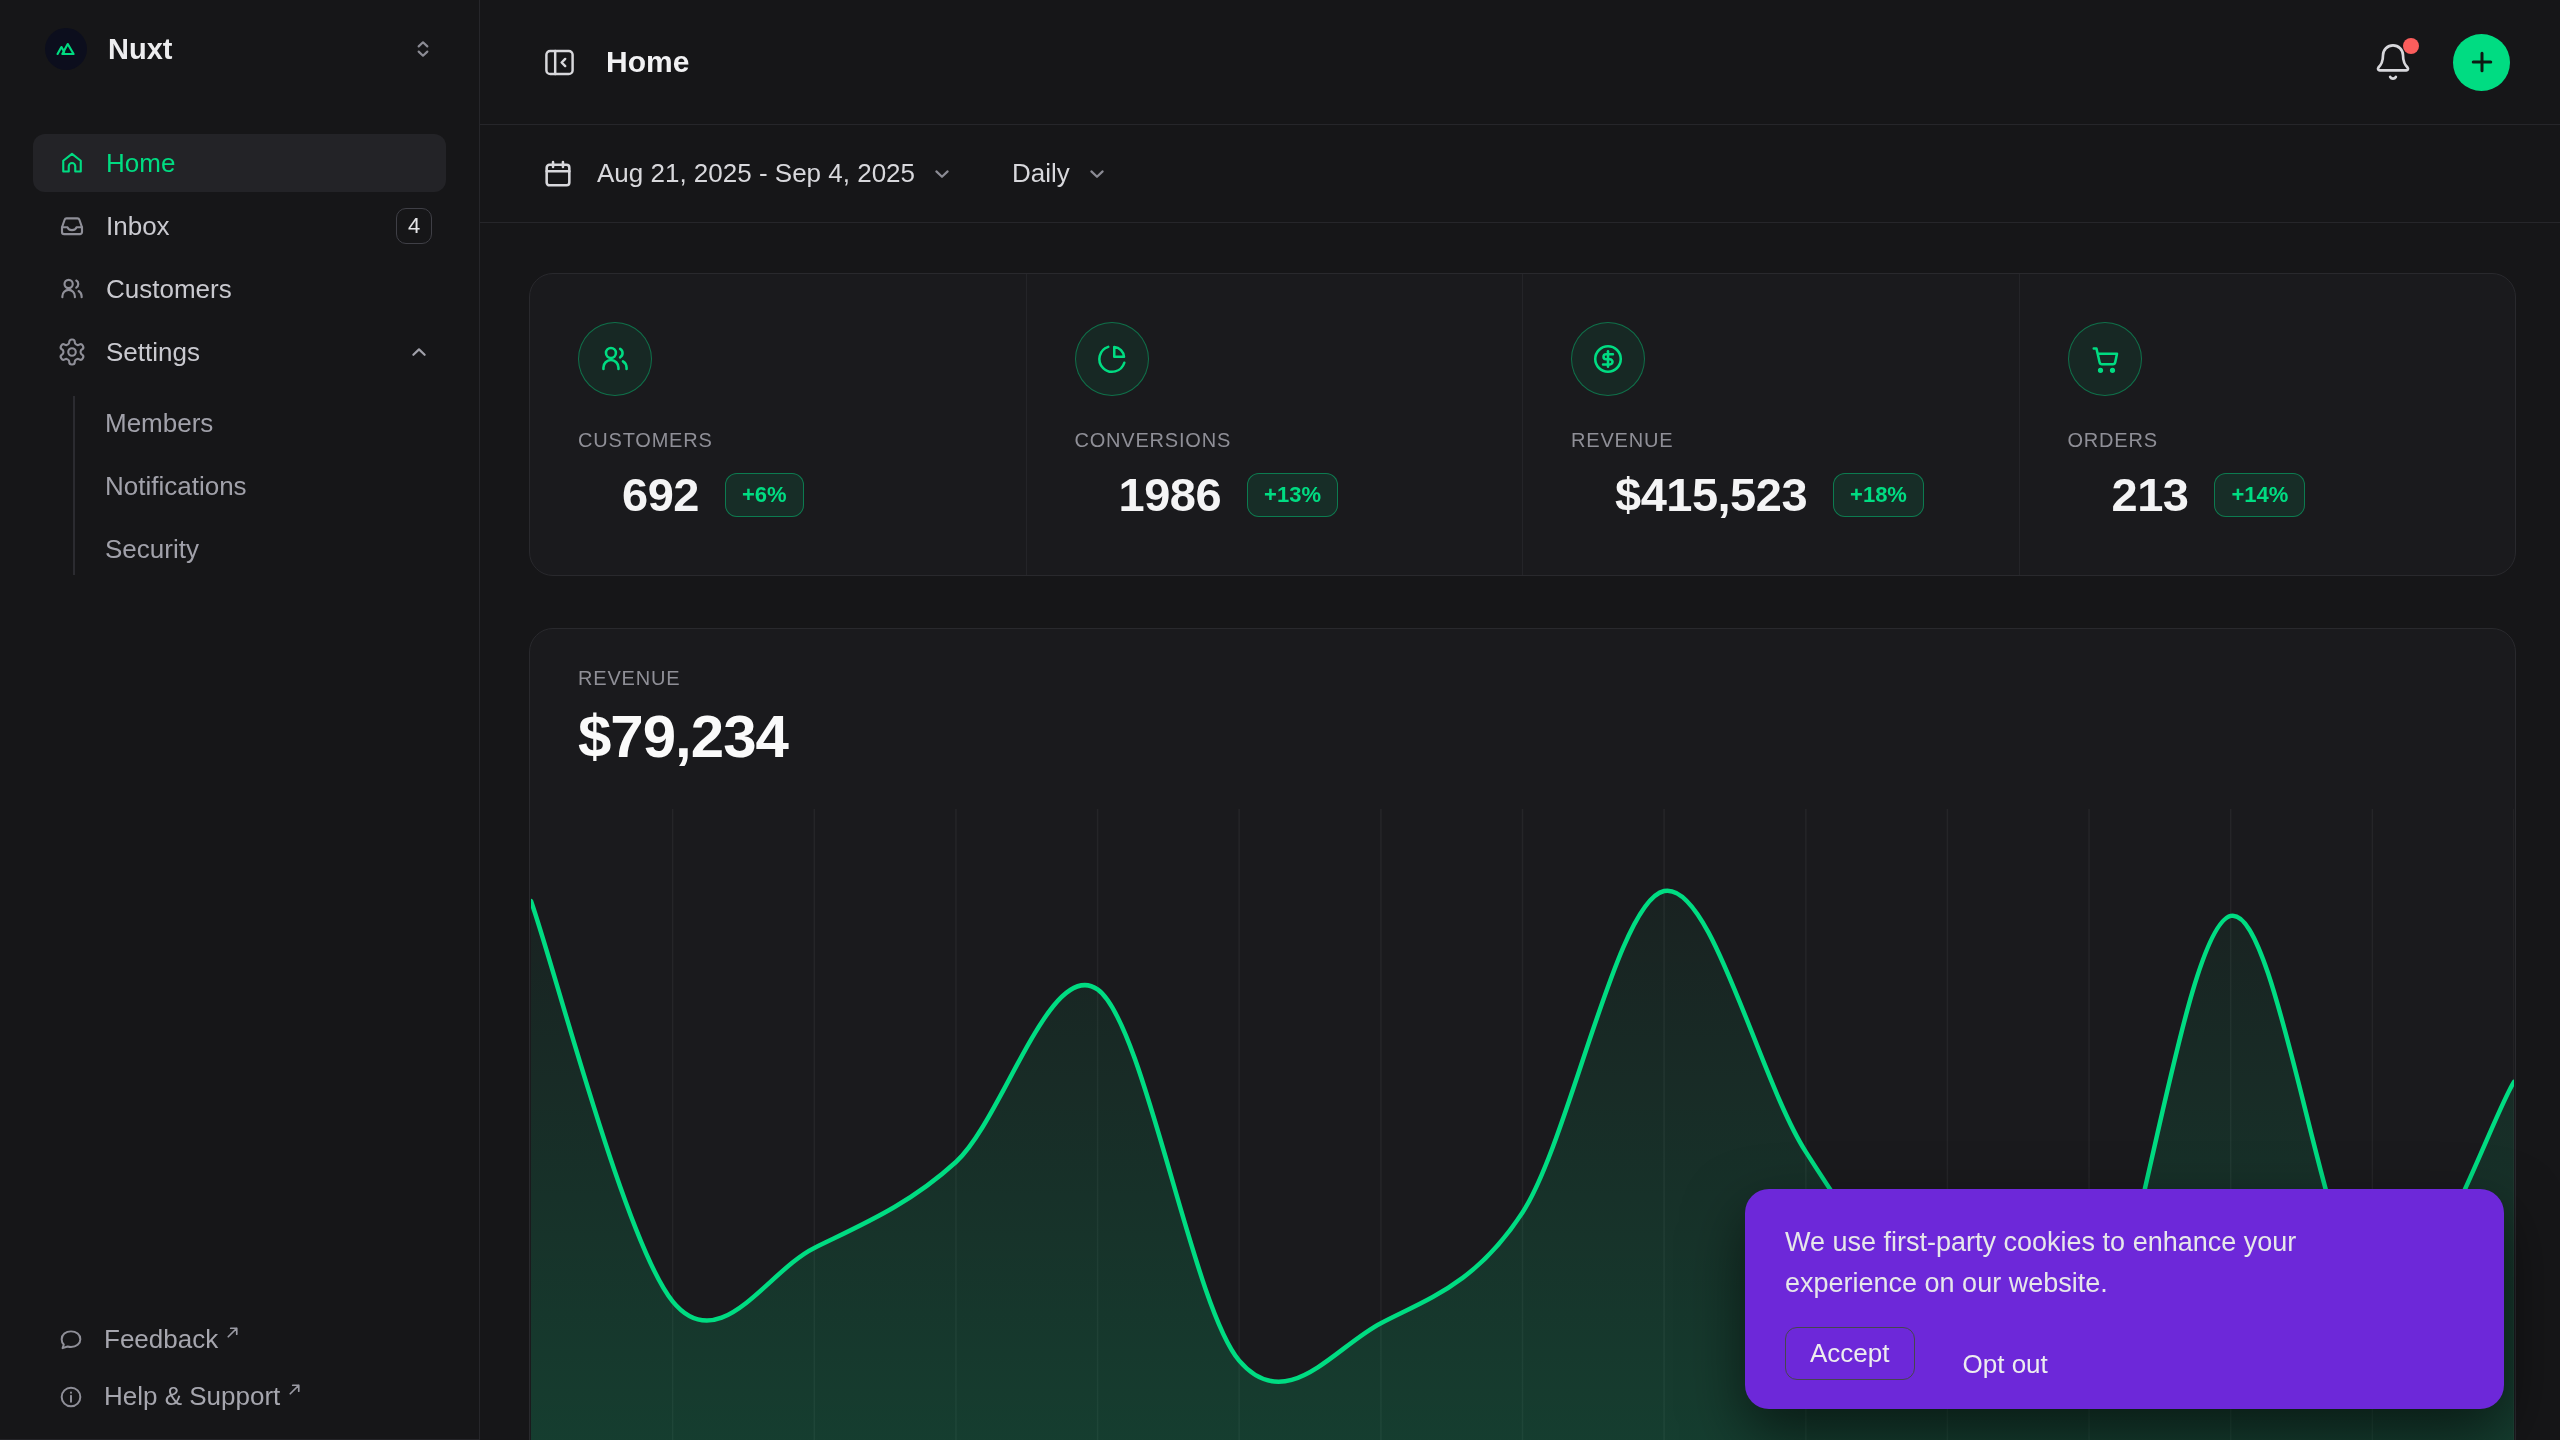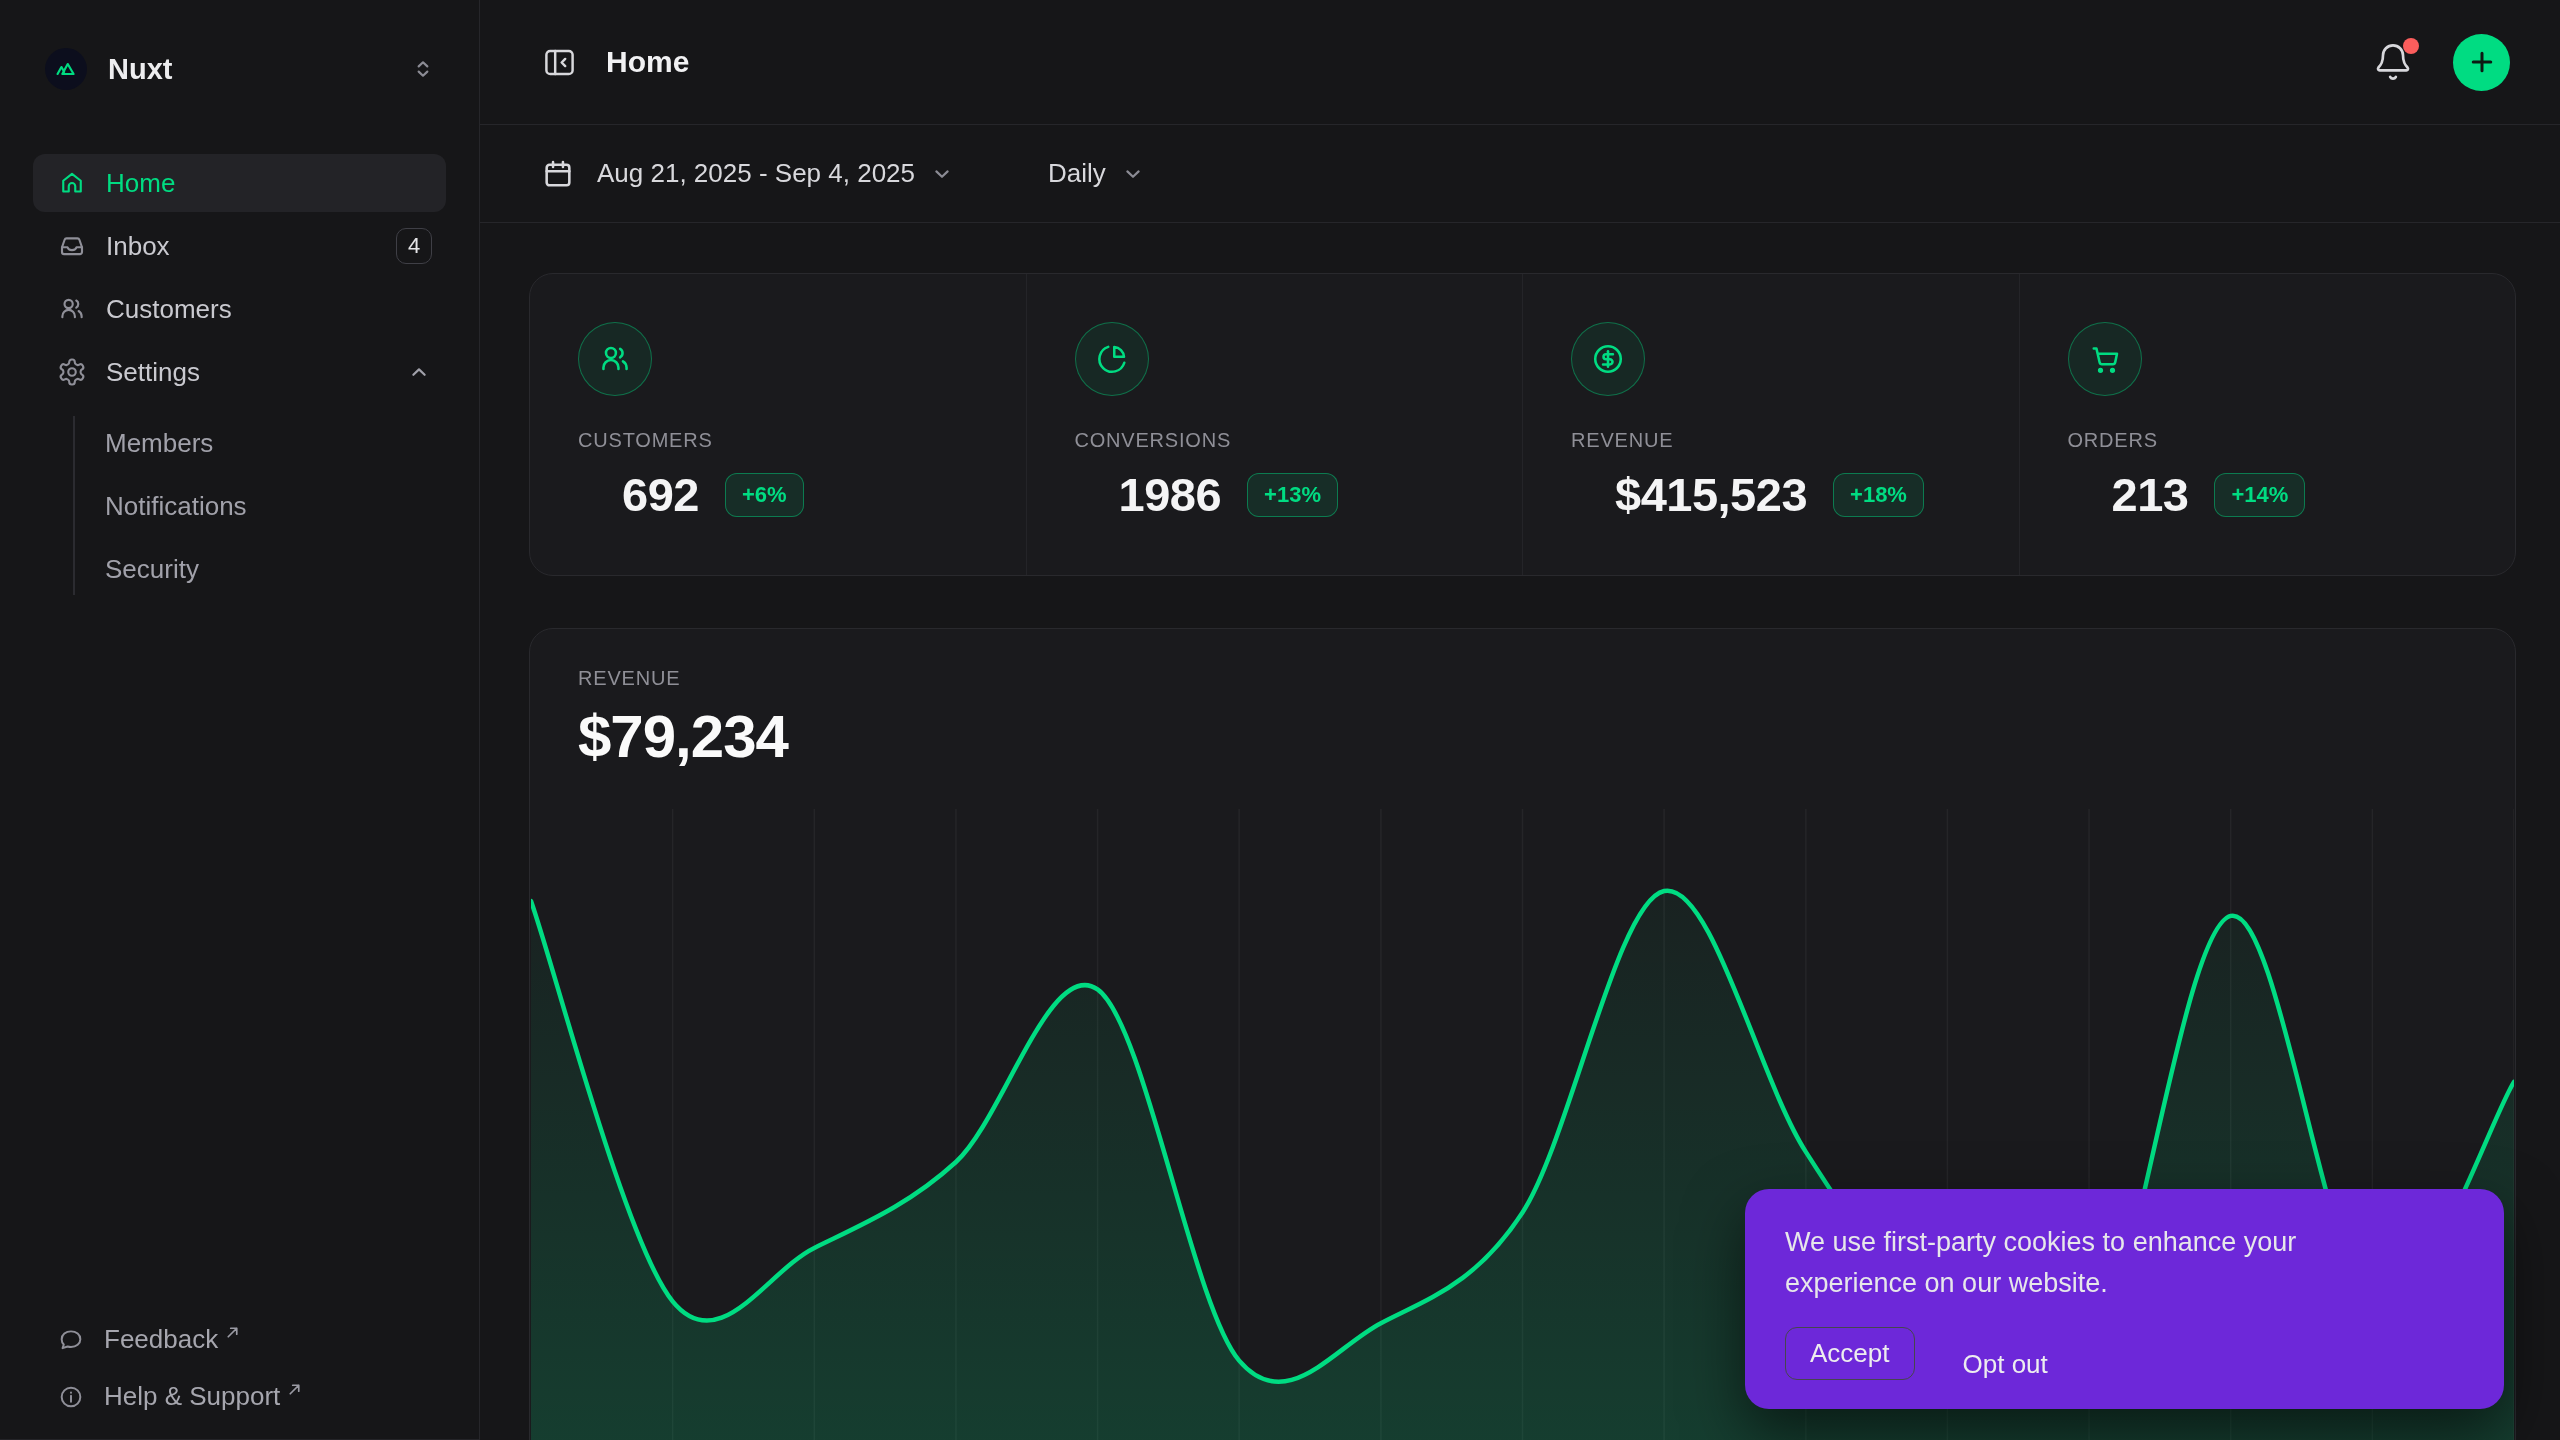--- a/index.html
+++ b/index.html
@@ -8,21 +8,21 @@
     background:#161618; color:#ededef;
     font-family:"Liberation Sans","DejaVu Sans",sans-serif;
     font-size:26px; display:flex;
   }
   svg { display:block; }
   .ic { stroke:currentColor; fill:none; stroke-width:1.7; stroke-linecap:round; stroke-linejoin:round; }
 
   
   .sidebar { width:480px; flex:0 0 480px; border-right:1.5px solid #26262a;
     display:flex; flex-direction:column; padding:0 33px; }
-  .ws-row { height:98px; display:flex; align-items:center; padding:0 10px 0 12px;margin-top:20px; }
+  .ws-row { height:98px; display:flex; align-items:center; padding:0 10px 0 12px; }
   .ws-logo { width:42px; height:42px; border-radius:50%; background:#0c0e1d;
     display:grid; place-items:center; color:#00dc82; flex:0 0 42px; }
   .ws-name { margin-left:21px; font-size:29px; font-weight:600; color:#ededef; }
   .updown { margin-left:auto; color:#8b8b94; }
   .search { height:59px; border:1.5px solid #2f2f34; border-radius:14px;
     display:flex; align-items:center; padding:0 12px 0 16px; color:#9a9aa3;
     margin-top:49px; background:#19191c; cursor:text; }
   .search-txt { margin-left:16px; font-size:26px; }
   .kbds { margin-left:auto; display:flex; gap:9px; }
   .kbd { min-width:36px; height:36px; border:1.5px solid #34343a; border-radius:9px;
@@ -62,21 +62,21 @@
   .panel-btn { color:#d8d8dc; cursor:pointer; display:grid; place-items:center; }
   .hdr-title { margin-left:28px; font-size:30px; font-weight:600; color:#f1f1f3; }
   .hdr-right { margin-left:auto; display:flex; align-items:center; gap:34px; }
   .bell-btn { position:relative; color:#d8d8dc; cursor:pointer; padding:6px; }
   .bell-dot { position:absolute; top:2px; right:0px; width:16px; height:16px;
     border-radius:50%; background:#fb5d5c; }
   .plus-btn { width:57px; height:57px; border-radius:50%; background:#00dc82;
     display:grid; place-items:center; color:#0d1a13; cursor:pointer; border:none; }
 
   .subhdr { height:98px; flex:0 0 98px; border-bottom:1.5px solid #26262a;
-    display:flex; align-items:center; padding:0 61px;gap:36px; }
+    display:flex; align-items:center; padding:0 61px; }
   .cal-ic { color:#d8d8dc; }
   .date-txt { margin-left:22px; font-size:26px; font-weight:500; color:#d8d8dc; }
   .dd-chev { margin-left:14px; color:#8b8b94; }
   .range-select, .gran-select { display:flex; align-items:center; cursor:pointer; }
   .gran-select { margin-left:57px; }
 
   .content { flex:1; padding:50px 44px 0 49px; position:relative; }
 
   .stats-card { height:303px; border:1.5px solid #29292d; border-radius:24px;
     background:#1a1a1d; display:flex; overflow:hidden; }

